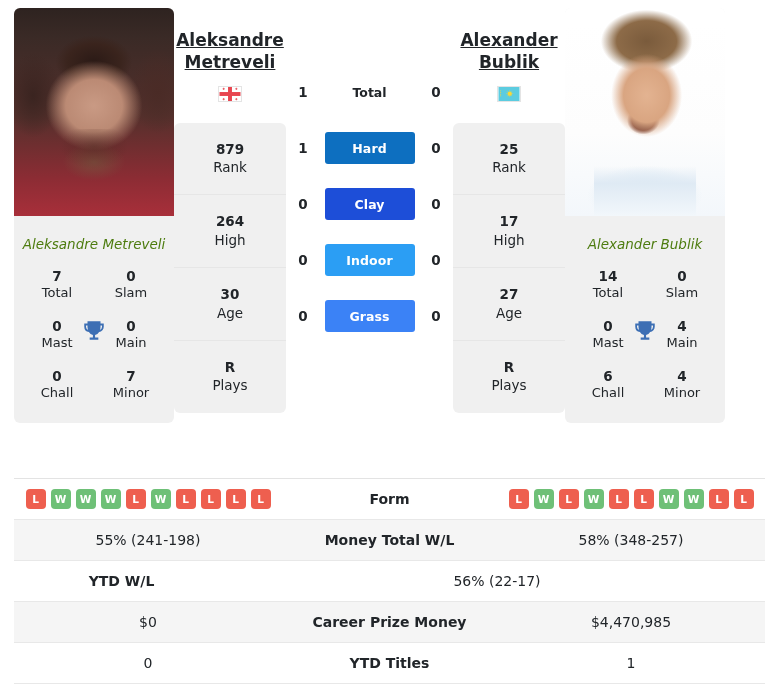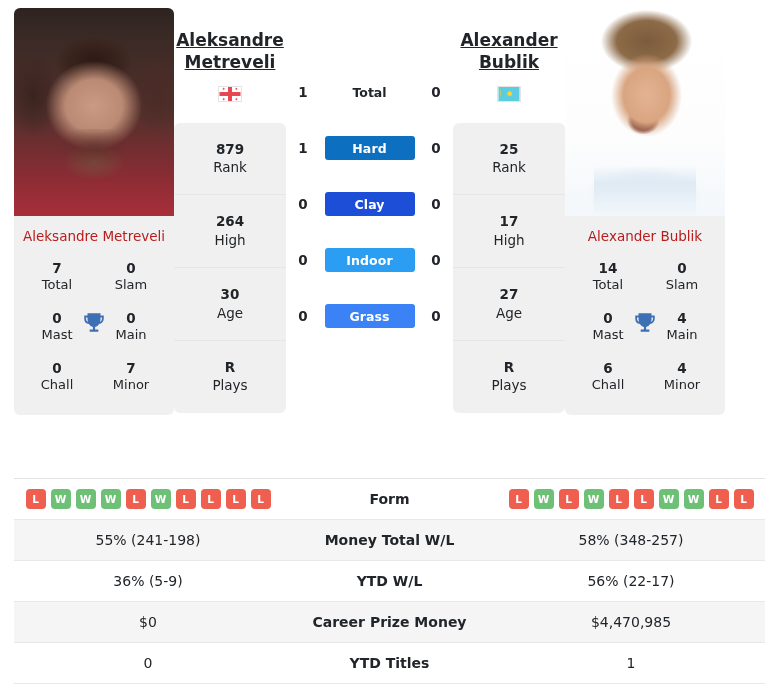--- a/index.html
+++ b/index.html
@@ -74,23 +74,24 @@
   .ph-bublik::after {
     content: "";
     position: absolute;
     left: 18%; right: 18%; top: 76%; bottom: 0;
     background: linear-gradient(180deg, rgba(255,255,255,0) 0%, #dfeaf4 35%, #f2f7fb 100%);
   }
 
   .card-name {
     text-align: center;
     font-size: 13.5px;
-    color: #b91c1c;
-    padding: 12px 4px 10px;
+    color: #4d7c0f;
+    padding: 20px 4px 10px;
     line-height: 1.2;
+    font-style: italic;
   }
 
   .titles-grid {
     display: grid;
     grid-template-columns: 1fr 1fr;
     row-gap: 0;
     padding: 0 6px 12px;
     position: relative;
   }
   .tg-cell {
@@ -180,21 +181,21 @@
     display: flex;
     justify-content: center;
   }
   .h2h-total-label {
     font-size: 12.5px;
     font-weight: bold;
     color: #212529;
   }
   .surf-chip {
     width: 90px;
-    height: 24px;
+    height: 32px;
     border-radius: 3px;
     color: #ffffff;
     font-size: 12.5px;
     font-weight: bold;
     display: flex;
     align-items: center;
     justify-content: center;
     letter-spacing: .1px;
   }
 
@@ -487,21 +488,20 @@
       </div>
     </div>
 
     <div class="trow alt">
       <div class="tcell">55% (241-198)</div>
       <div class="tcell label">Money Total W/L</div>
       <div class="tcell">58% (348-257)</div>
     </div>
 
     <div class="trow">
-      <div class="tcell">36% (5-9)</div>
       <div class="tcell label">YTD W/L</div>
       <div class="tcell">56% (22-17)</div>
     </div>
 
     <div class="trow alt">
       <div class="tcell">$0</div>
       <div class="tcell label">Career Prize Money</div>
       <div class="tcell">$4,470,985</div>
     </div>
 

